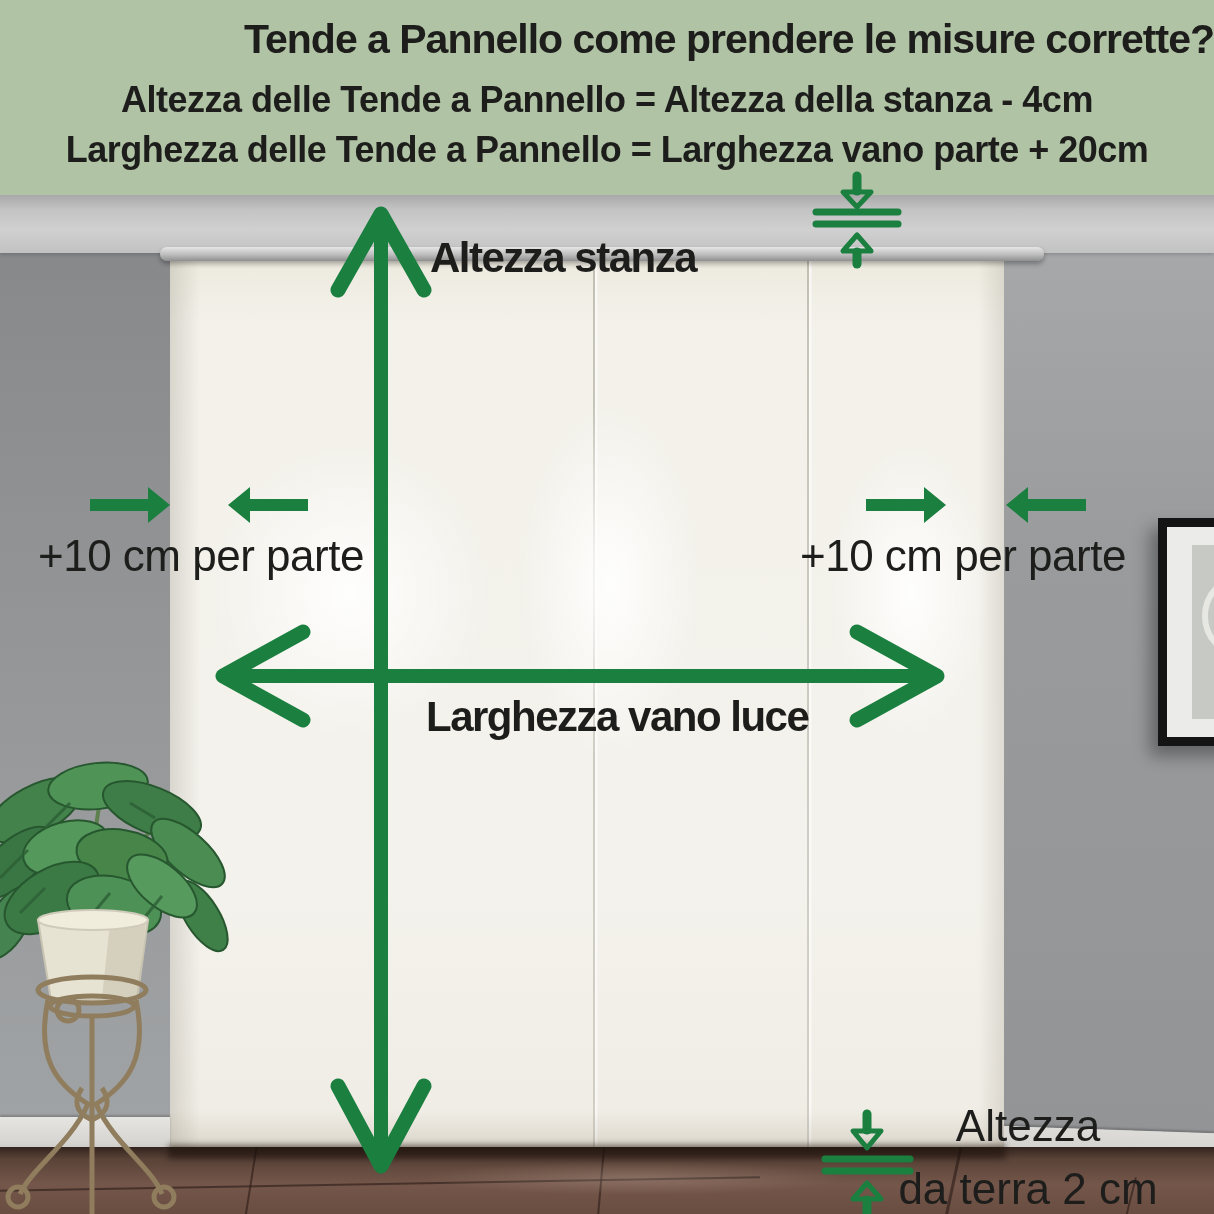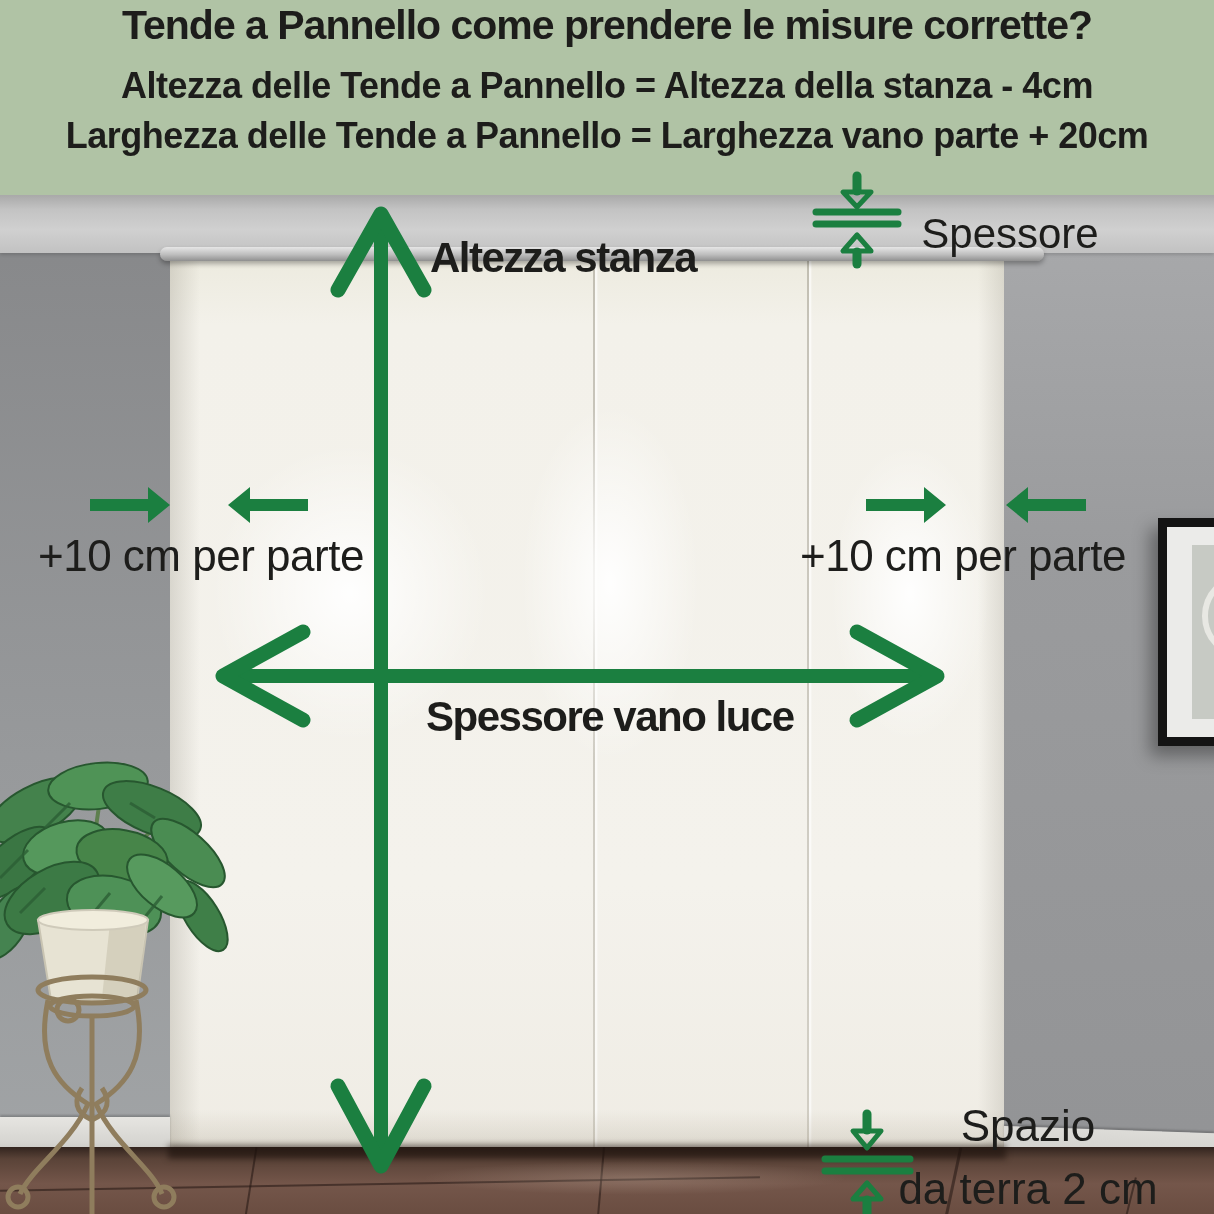--- a/index.html
+++ b/index.html
@@ -8,21 +8,21 @@
     --ink:#1d1d1b;
   }
   *{margin:0;padding:0;box-sizing:border-box;}
   html,body{width:1214px;height:1214px;}
   body{
     position:relative;overflow:hidden;background:#fff;
     font-family:"Liberation Sans",sans-serif;color:var(--ink);
   }
   
   .header{position:absolute;left:0;top:0;width:1214px;height:195px;background:var(--header-bg);}
-  .header .title{font-weight:700;font-size:41px;letter-spacing:-1px;text-align:center;padding-top:2px;}
+  .header .title{font-weight:700;font-size:41px;letter-spacing:-1px;text-align:right;padding-top:16px;}
   .header .formula{font-weight:700;font-size:36px;letter-spacing:-0.5px;text-align:center;line-height:50px;}
   .header .formula.first{margin-top:12px;}
 
   
   .photo{position:absolute;left:0;top:195px;width:1214px;height:1019px;overflow:hidden;background:#9a9b9d;}
   .photo > div{position:absolute;}
   .wall-left{left:0;top:0;width:170px;bottom:0;background:linear-gradient(180deg,#868789 0%,#97999b 55%,#a2a5a7 100%);}
   .wall-right{left:1004px;top:0;right:0;bottom:0;background:linear-gradient(180deg,#a9aaac 0%,#9a9b9d 35%,#929395 100%);}
   .ceiling{left:0;top:0;width:100%;height:58px;
     background:linear-gradient(180deg,#a9a9a9 0%,#c3c3c3 25%,#d0d0d0 60%,#c2c2c2 100%);
@@ -221,21 +221,20 @@
     </g>
     <g>
       <path d="M866 499 H924 V487 L946 505 L924 523 V511 H866 Z"></path>
       <path d="M1086 499 H1028 V487 L1006 505 L1028 523 V511 H1086 Z"></path>
     </g>
   </g>
 </svg>
 
 <div class="lbl bold lbl-altezza">Altezza stanza</div>
 <div class="lbl lbl-spessore">
-  <div>Spessore</div>
 </div>
 <div class="lbl lbl-plus-left">+10 cm per parte</div>
 <div class="lbl lbl-plus-right">+10 cm per parte</div>
-<div class="lbl bold lbl-larghezza">Spessore vano luce</div>
+<div class="lbl bold lbl-larghezza">Larghezza vano luce</div>
 <div class="lbl lbl-spazio">
-  <div>Spazio</div>
+  <div>Altezza</div>
   <div>da terra 2 cm</div>
 </div>
 
 </body></html>

